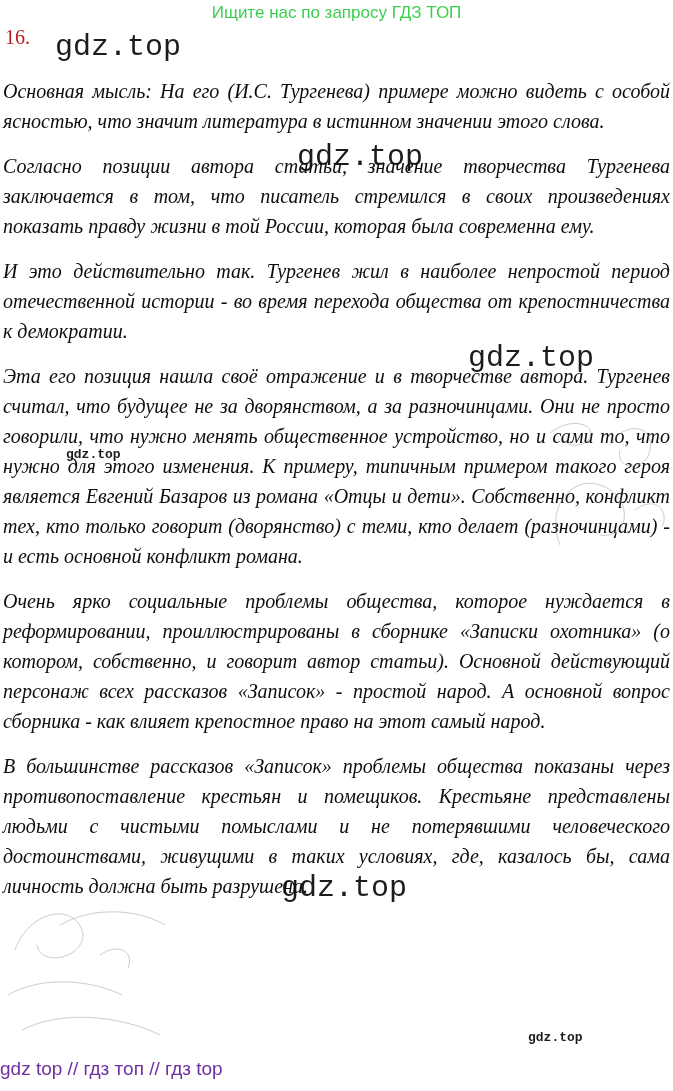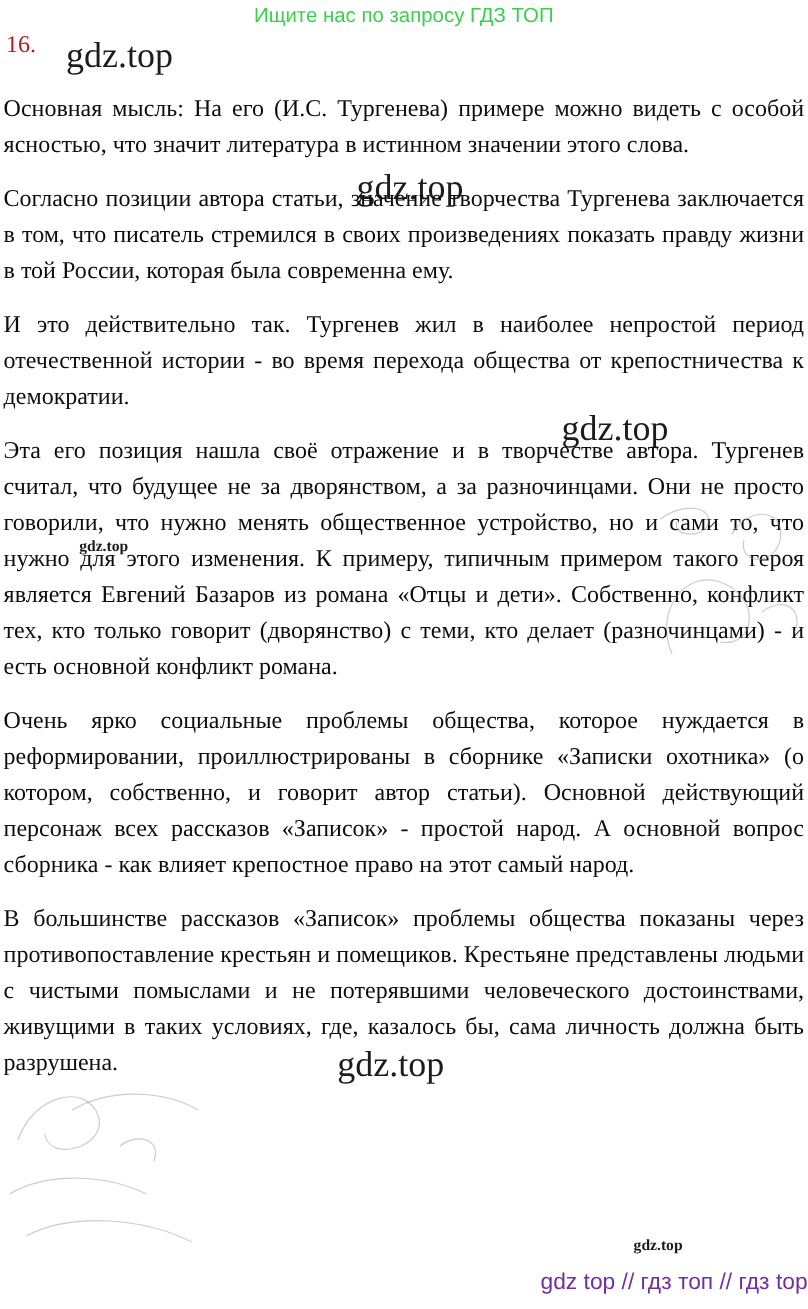--- a/index.html
+++ b/index.html
@@ -16,46 +16,46 @@
     text-align:center;
     font-family:"Liberation Sans","DejaVu Sans",sans-serif;
     font-size:17px;line-height:22px;
     color:#3ccf4e;
   }
   .exercise-number{
     position:absolute;top:26px;left:5px;
     font-size:20px;color:#b91c1c;
   }
   .content{
-    position:absolute;top:76px;left:3px;width:667px;
+    position:absolute;top:76px;left:3px;width:667px;font-style:italic;
   }
   .para{
     margin:0 0 15px 0;
     font-size:20px;line-height:30px;
     color:#0d0d0d;
     text-align:justify;
   }
   .para:last-child{margin-bottom:0;}
   .wm{
     position:absolute;
-    font-family:Liberation Serif, serif;
+    font-family:Liberation Mono, monospace;
     color:#1c1c1c;
     white-space:nowrap;
   }
   .wm-large{font-size:30px;line-height:34px;}
   .wm-small{font-size:13px;line-height:15px;font-weight:bold;}
   .wm1{left:55px;top:30px;}
   .wm2{left:297px;top:140px;}
   .wm3{left:468px;top:341px;}
   .wm4{left:66px;top:447px;}
   .wm5{left:281px;top:871px;}
   .wm6{left:528px;top:1030px;}
   .footer-links{
     position:absolute;top:1057px;left:0;width:100%;
-    text-align:right;
+    text-align:left;
     font-family:"Liberation Sans","DejaVu Sans",sans-serif;
     font-size:19px;line-height:24px;
     font-weight:500;
     color:#7030a0;
   }
   .scribble{position:absolute;pointer-events:none;}
   .scribble path{fill:none;stroke:#9a9a9a;stroke-width:1;opacity:.5;}
 </style>
 </head>
 <body>

